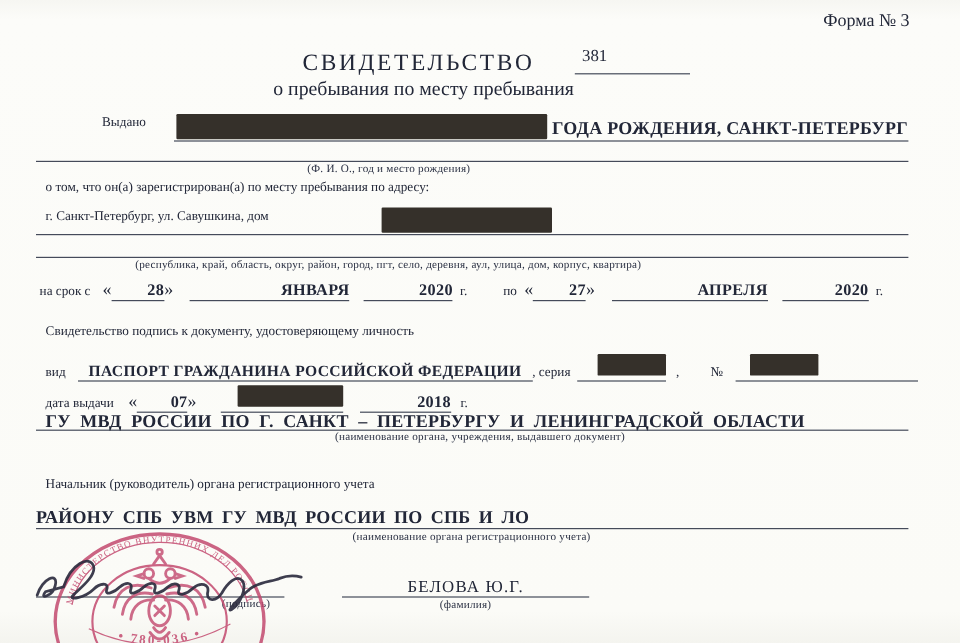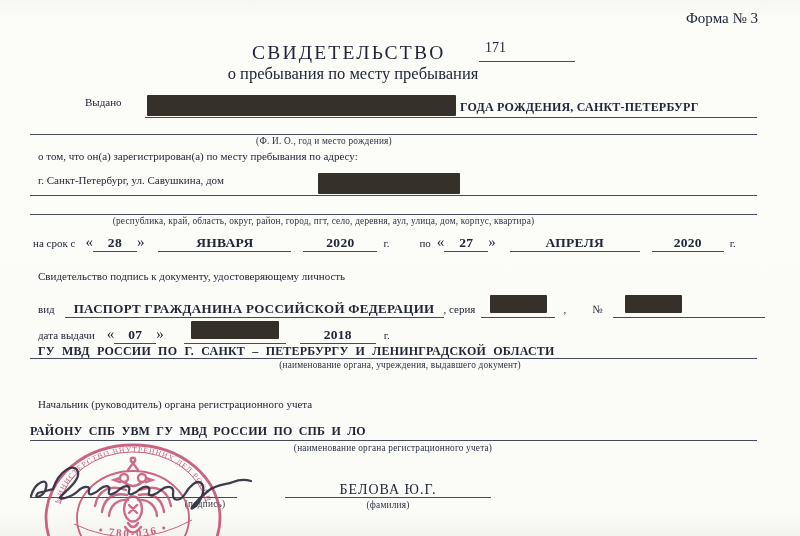--- a/index.html
+++ b/index.html
@@ -7,36 +7,36 @@
     position:relative;width:800px;height:536px;overflow:hidden;
     background:linear-gradient(180deg,#f6f6f2 0,#fcfcf9 3%,#fbfbf7 95%,#f4f4ef 100%);
     font-family:"Liberation Serif","DejaVu Serif",serif;
     color:#222738;
   }
   .abs{position:absolute;}
   .line{position:absolute;height:1.3px;background:#454b5a;}
   .cap{position:absolute;font-size:9.3px;color:#2a3043;text-align:center;letter-spacing:.2px;}
   .row{position:absolute;display:flex;align-items:baseline;}
   .lbl{font-size:11px;white-space:pre;}
-  .fld{border-bottom:1.3px solid #454b5a;text-align:center;font-weight:bold;font-size:13.5px;letter-spacing:.3px;white-space:nowrap;}
-  .boldtxt{font-weight:bold;font-size:12px;letter-spacing:.2px;white-space:nowrap;}
+  .fld{border-bottom:1.3px solid #454b5a;text-align:right;font-weight:bold;font-size:13.5px;letter-spacing:.3px;white-space:nowrap;}
+  .boldtxt{font-weight:bold;font-size:15px;letter-spacing:.2px;white-space:nowrap;}
   .redact{display:inline-block;background:#35302a;border-radius:1px;vertical-align:baseline;}
   .q{font-size:15px;}
   svg{display:block;}
 </style>
 </head>
 <body>
 
 <div class="page">
 
   <div class="abs" style="top:10px;right:42px;font-size:15px;">Форма № 3</div>
 
   <div class="abs" style="left:252px;top:42px;font-size:19.5px;letter-spacing:2.2px;">СВИДЕТЕЛЬСТВО</div>
   <div class="abs" style="left:479px;top:40px;width:96px;height:22px;border-bottom:1.3px solid #454b5a;font-size:14px;padding-left:6px;box-sizing:border-box;">
-    <span>171</span>
+    <span>381</span>
   </div>
   <div class="abs" style="left:0;top:64px;width:706px;text-align:center;font-size:16.5px;">о пребывания по месту пребывания</div>
 
   <div class="abs lbl" style="left:85px;top:96px;">Выдано</div>
   <div class="abs redact" style="left:147px;top:95px;width:309px;height:21px;"></div>
   <div class="abs boldtxt" style="left:460px;top:100px;">ГОДА РОЖДЕНИЯ, САНКТ-ПЕТЕРБУРГ</div>
   <div class="line" style="left:145px;top:117px;width:612px;"></div>
   <div class="line" style="left:30px;top:134px;width:727px;"></div>
   <div class="cap" style="left:0;top:136px;width:648px;">(Ф. И. О., год и место рождения)</div>
 

